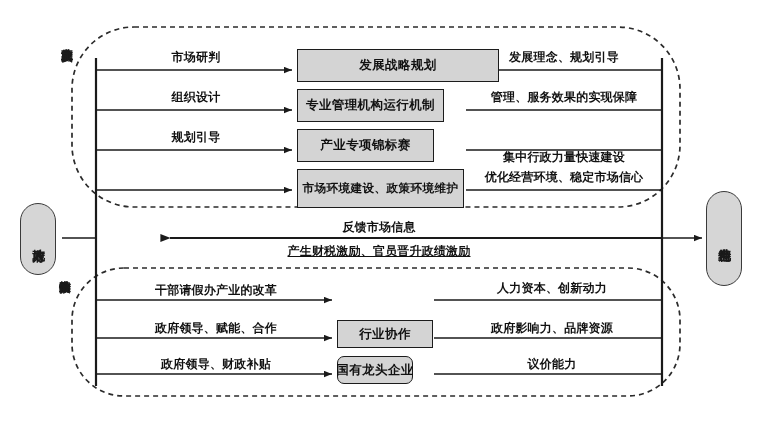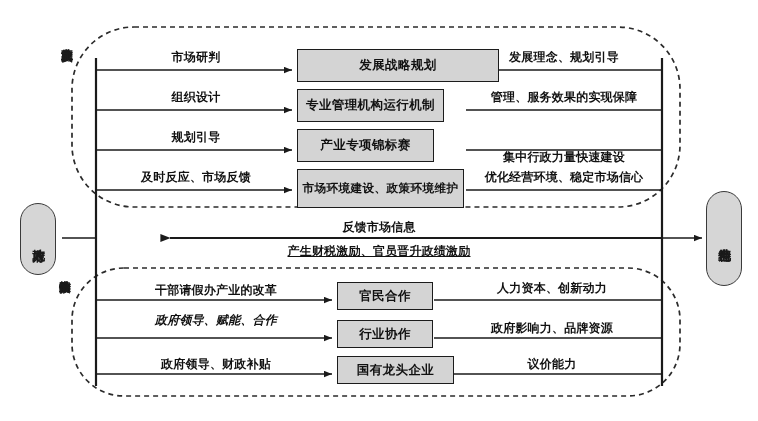--- a/index.html
+++ b/index.html
@@ -140,35 +140,33 @@
   <div class="grpcap" style="left:58px;top:272px;">借助政企合作间接推动</div>
 
   <div class="gbox" style="left:297px;top:49px;width:202px;height:33px;">发展战略规划</div>
   <div class="gbox" style="left:297px;top:89px;width:147px;height:33px;">专业管理机构运行机制</div>
   <div class="gbox" style="left:297px;top:129px;width:137px;height:33px;">产业专项锦标赛</div>
   <div class="gbox" style="left:297px;top:169px;width:167px;height:39px;font-size:11.6px;">市场环境建设、政策环境维护</div>
 
   <div class="lbl" style="left:196px;top:49px;">市场研判</div>
   <div class="lbl" style="left:196px;top:89px;">组织设计</div>
   <div class="lbl" style="left:196px;top:129px;">规划引导</div>
-  <div class="lbl" style="left:196px;top:169px;">及时反应、市场反馈</div>
 
   <div class="lbl" style="left:564px;top:89px;">管理、服务效果的实现保障</div>
   <div class="lbl" style="left:564px;top:49px;">发展理念、规划引导</div>
   <div class="lbl" style="left:564px;top:129px;margin-top:20px;">集中行政力量快速建设</div>
   <div class="lbl" style="left:564px;top:169px;">优化经营环境、稳定市场信心</div>
 
   <div class="lbl" style="left:379px;top:219px;text-align:right;">反馈市场信息</div>
   <div class="lbl" style="left:379px;top:243px;text-decoration:underline;">产生财税激励、官员晋升政绩激励</div>
 
-  <div class="gbox" style="left:337px;top:282px;width:96px;height:28px;">官民合作</div>
   <div class="gbox" style="left:337px;top:320px;width:96px;height:28px;">行业协作</div>
-  <div class="gbox" style="left:337px;top:356px;width:117px;height:28px;">国有龙头企业</div>
+  <div class="gbox" style="left:337px;top:356px;width:76px;height:28px;border-radius:7px;">国有龙头企业</div>
 
   <div class="lbl" style="left:216px;top:282px;">干部请假办产业的改革</div>
-  <div class="lbl" style="left:216px;top:312px;font-style:italic;">政府领导、赋能、合作</div>
+  <div class="lbl" style="left:216px;top:320px;">政府领导、赋能、合作</div>
   <div class="lbl" style="left:216px;top:356px;">政府领导、财政补贴</div>
 
   <div class="lbl" style="left:552px;top:280px;">人力资本、创新动力</div>
   <div class="lbl" style="left:552px;top:320px;">政府影响力、品牌资源</div>
   <div class="lbl" style="left:552px;top:356px;">议价能力</div>
 
 </div>
 
 </body></html>

